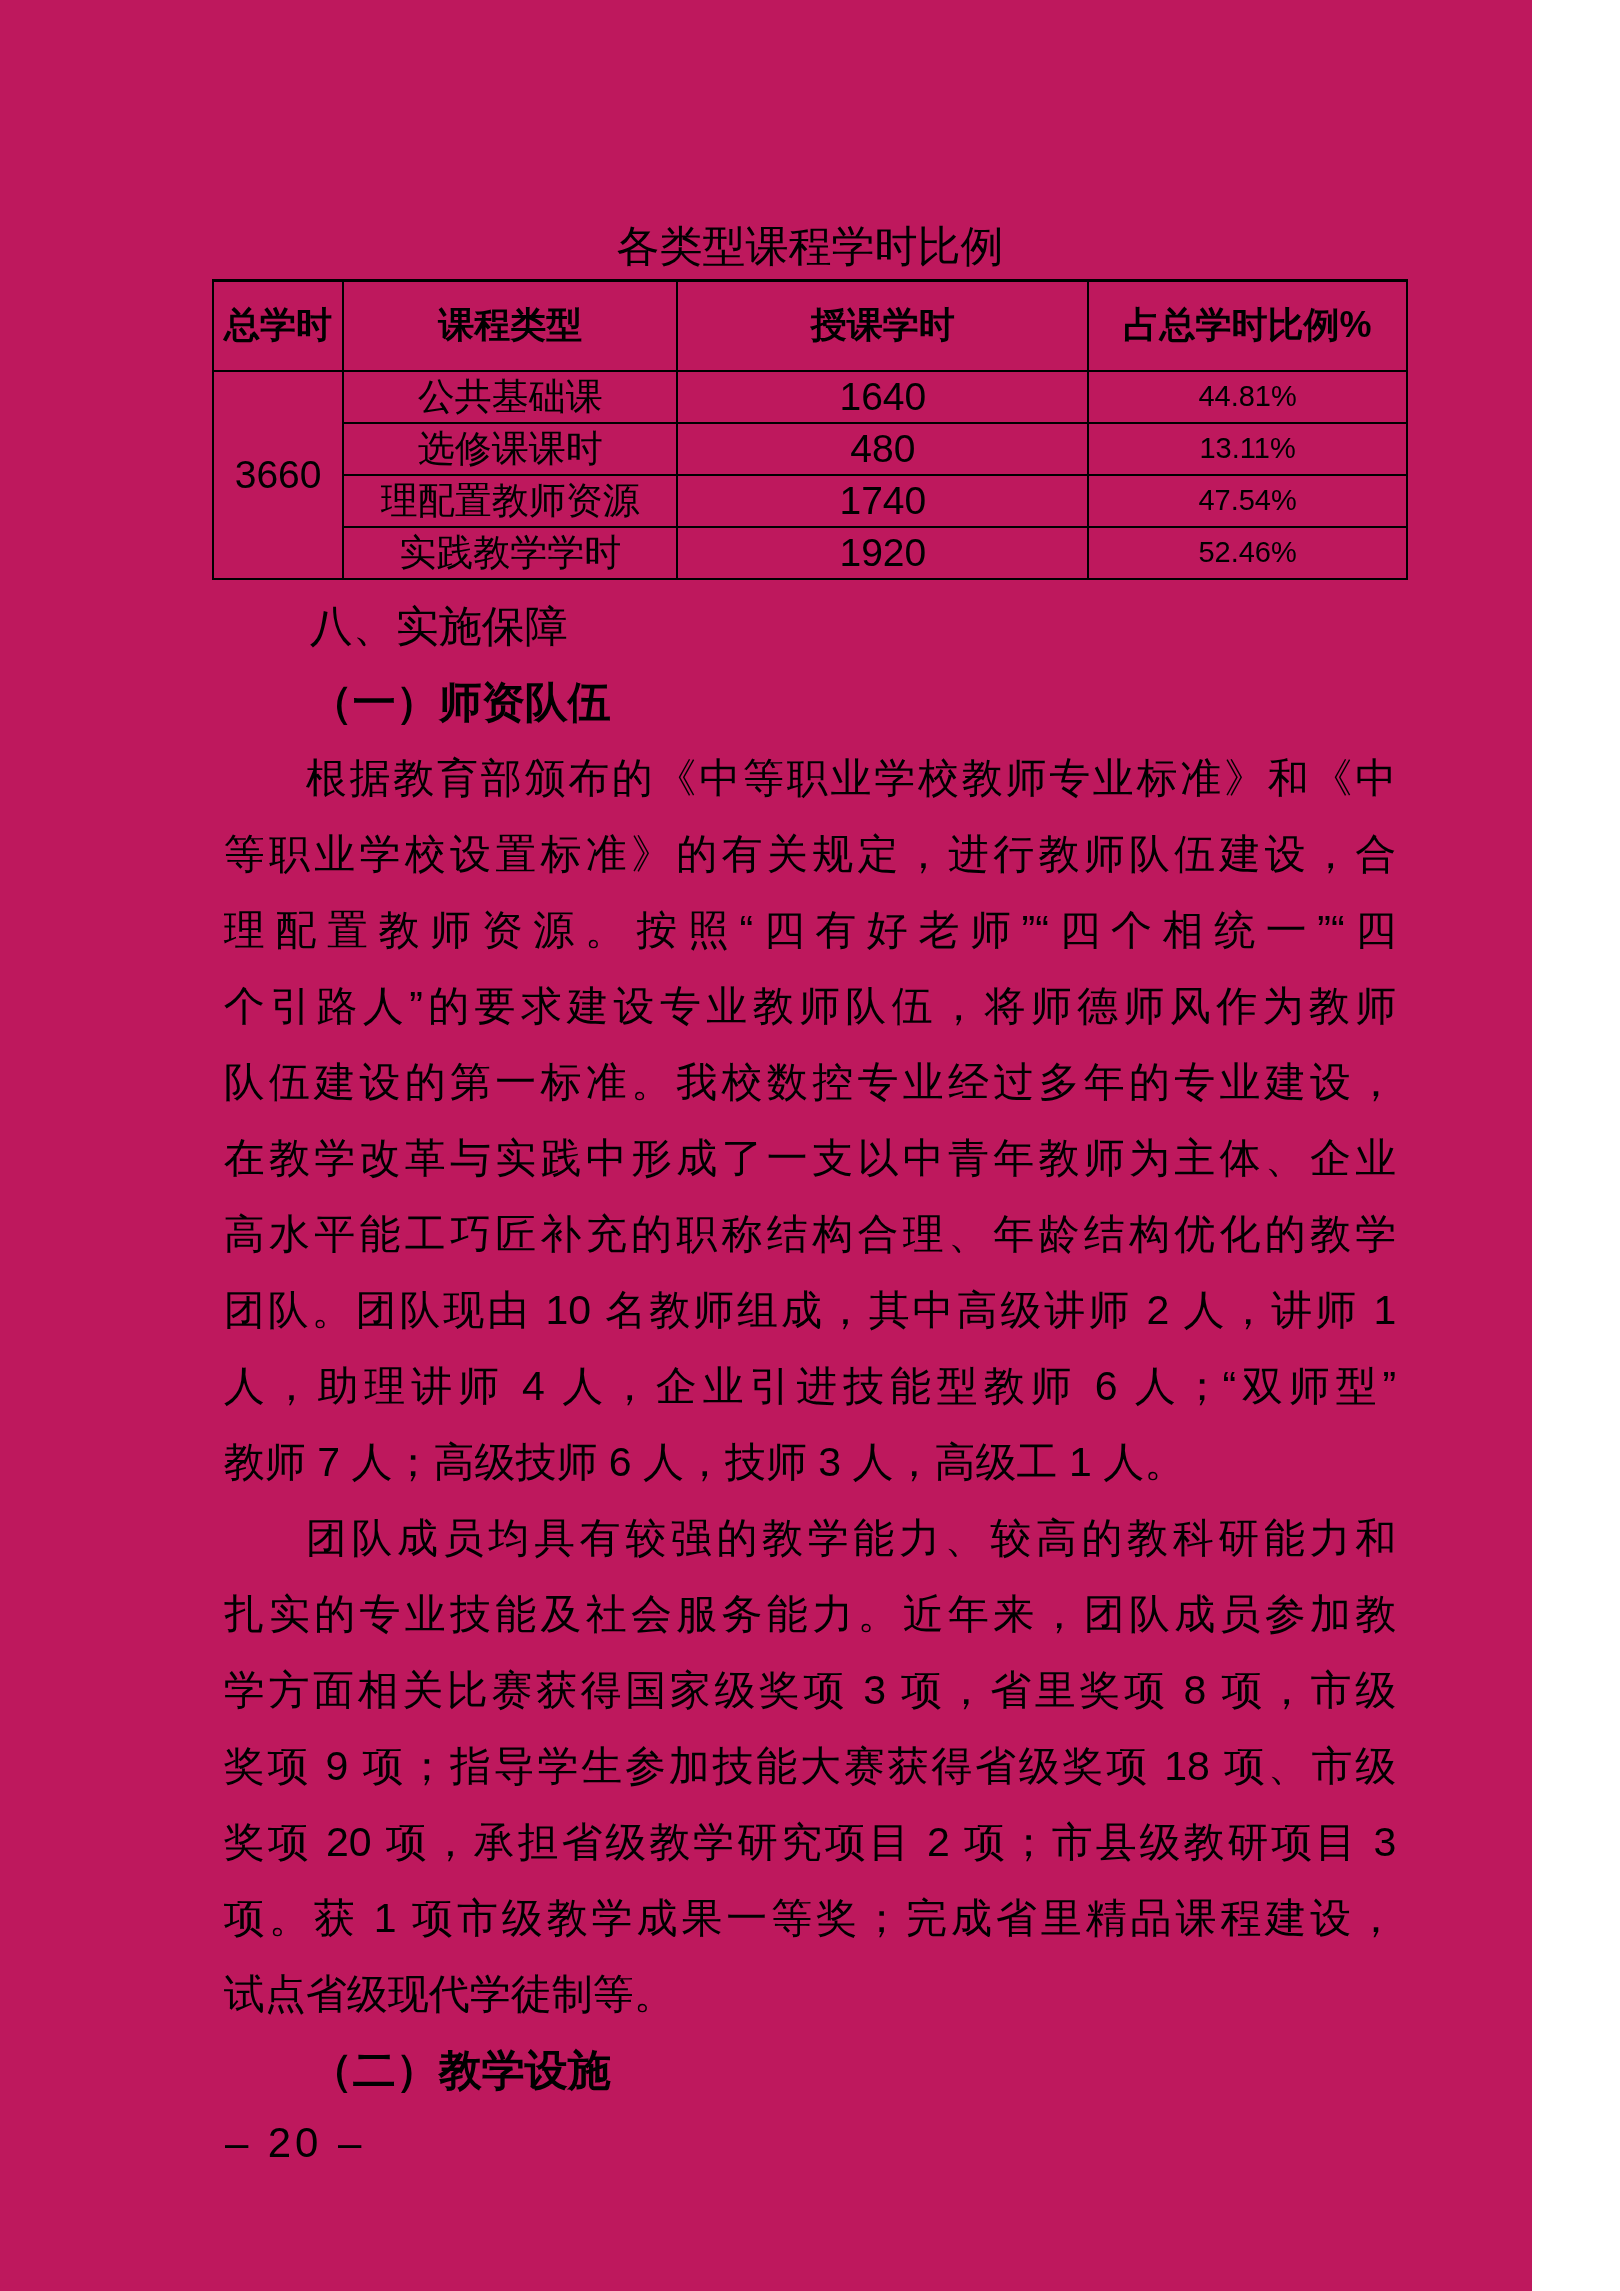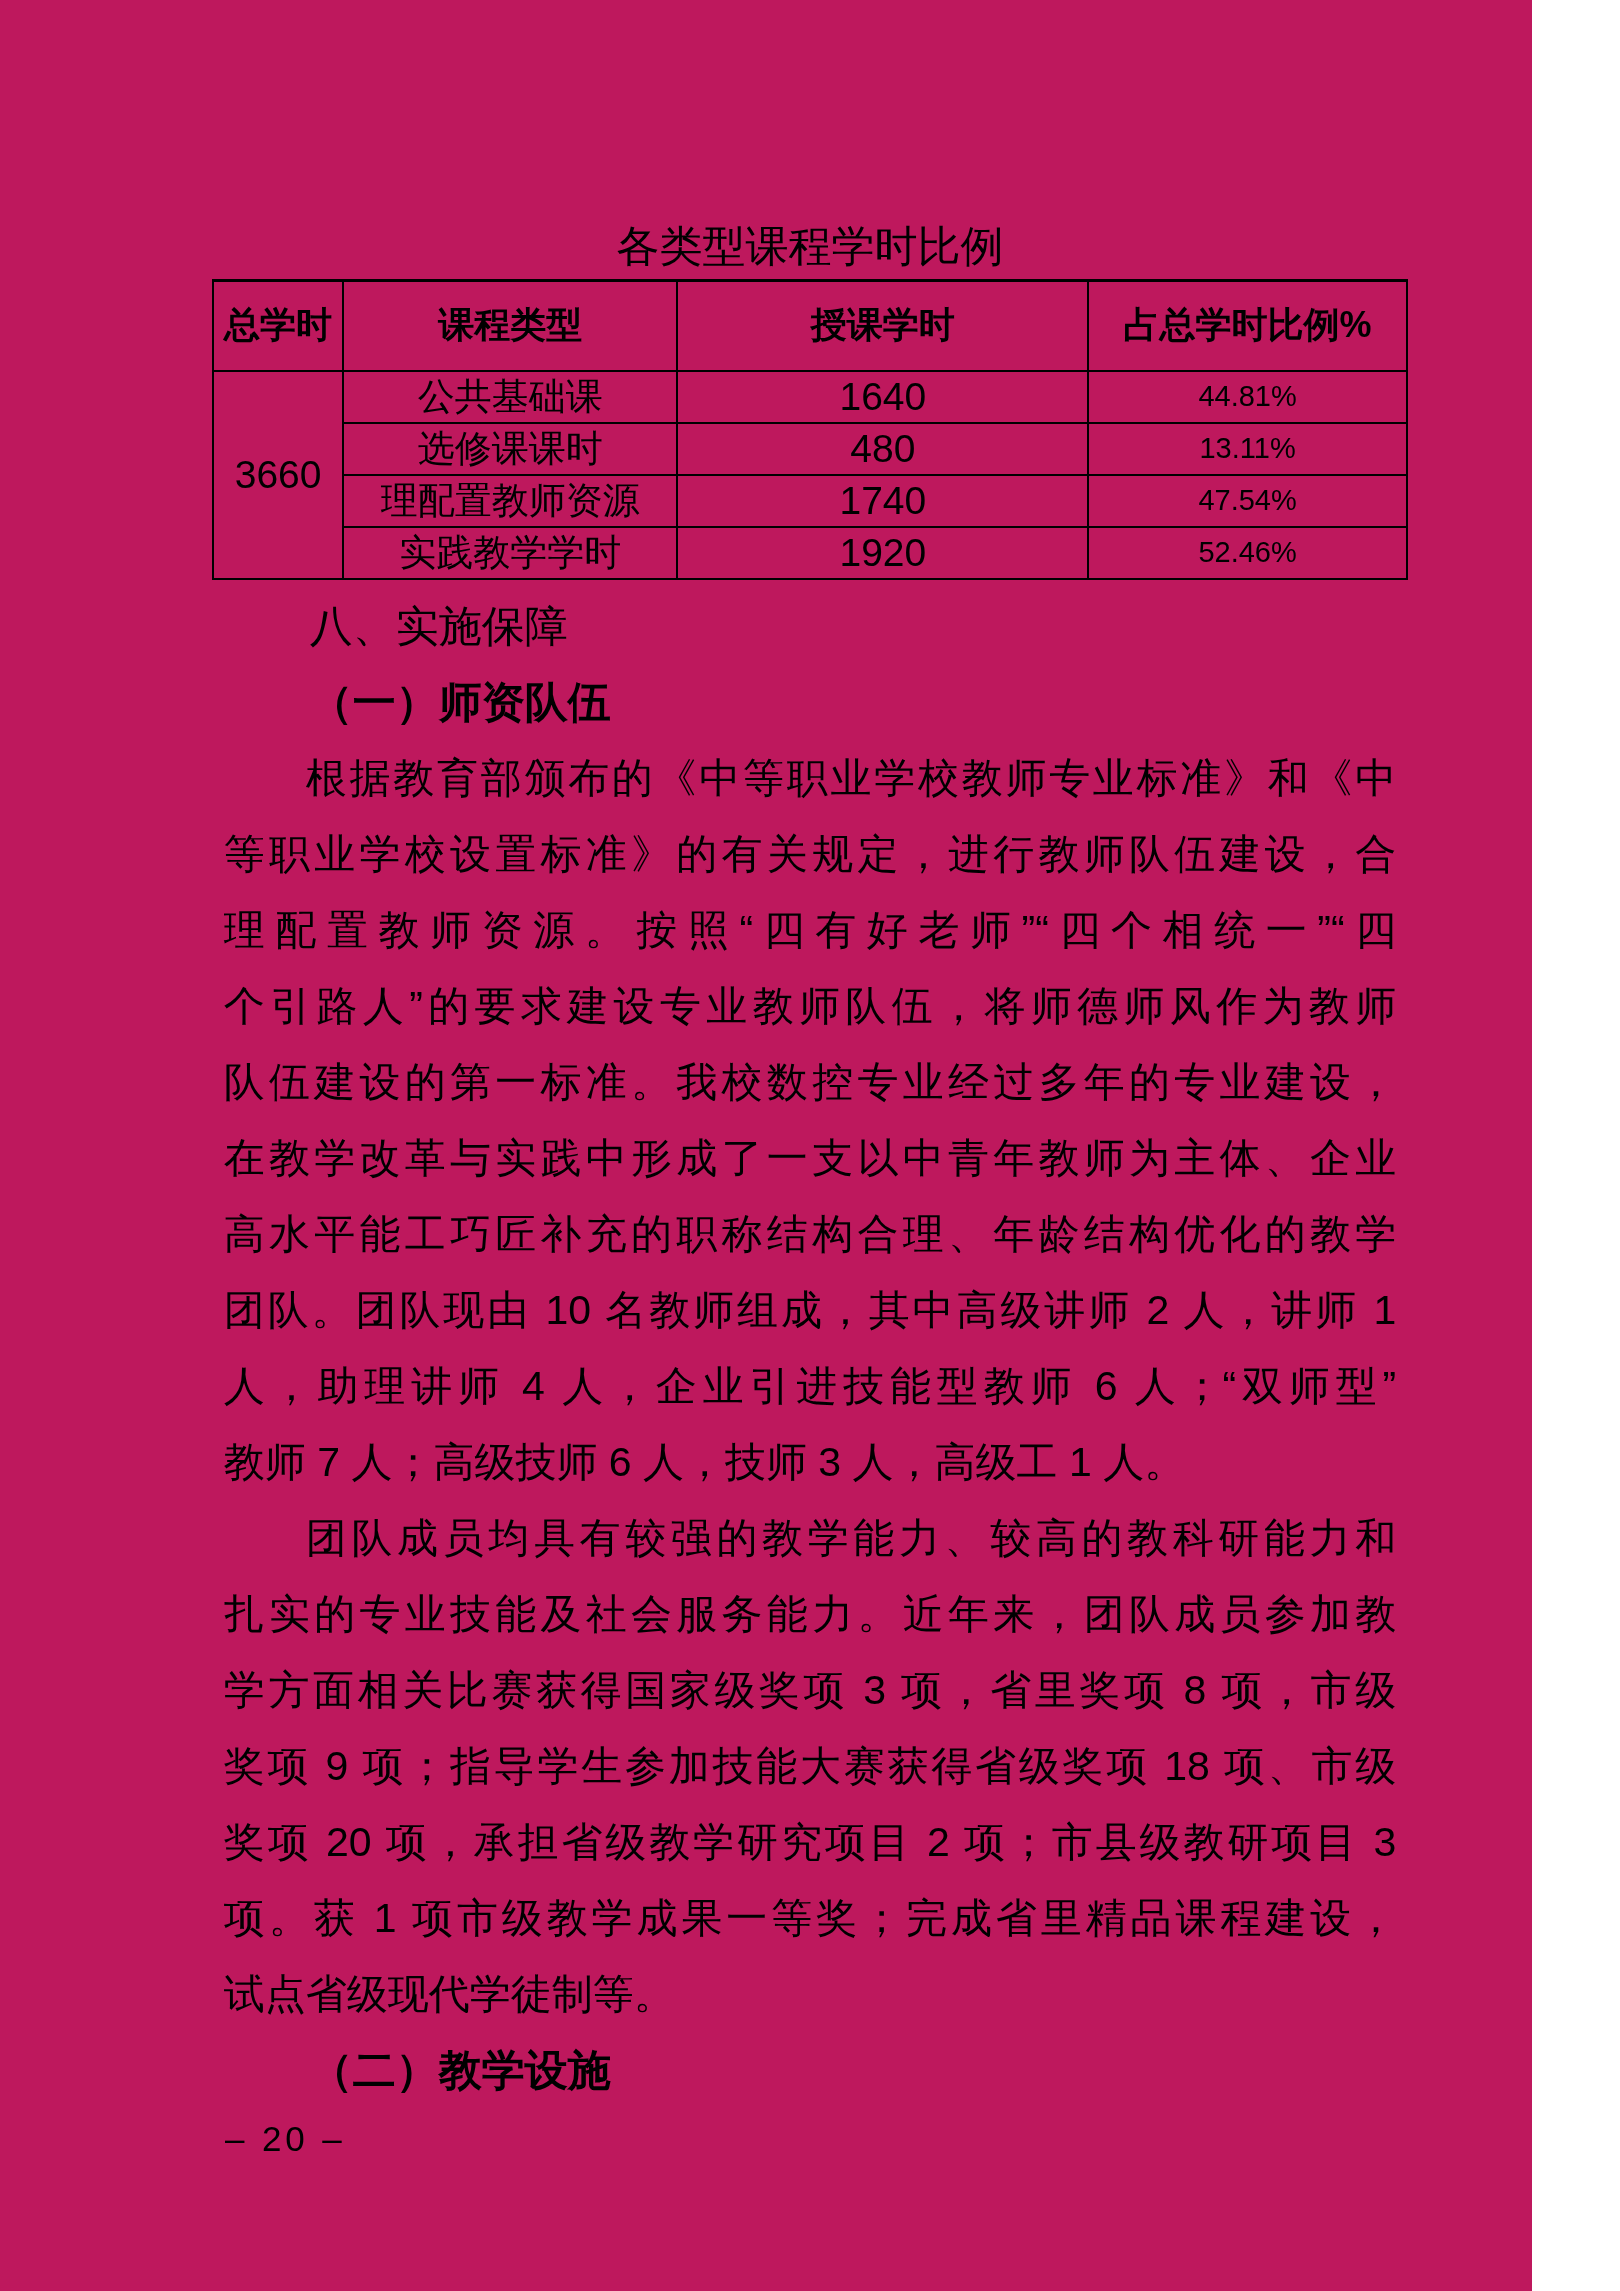--- a/index.html
+++ b/index.html
@@ -88,21 +88,21 @@
     padding-left: 86px;
     font-size: 43px;
     font-weight: bold;
     text-align: left;
     text-align-last: left;
   }
   .page-number {
     position: absolute;
     left: 225px;
     top: 2119px;
-    font-size: 35px;
+    font-size: 42px;
     letter-spacing: 3.9px;
   }
 </style>
 </head>
 <body>
 
 <div class="page">
   <div class="content">
 
     <h2 class="doc-title">各类型课程学时比例</h2>

